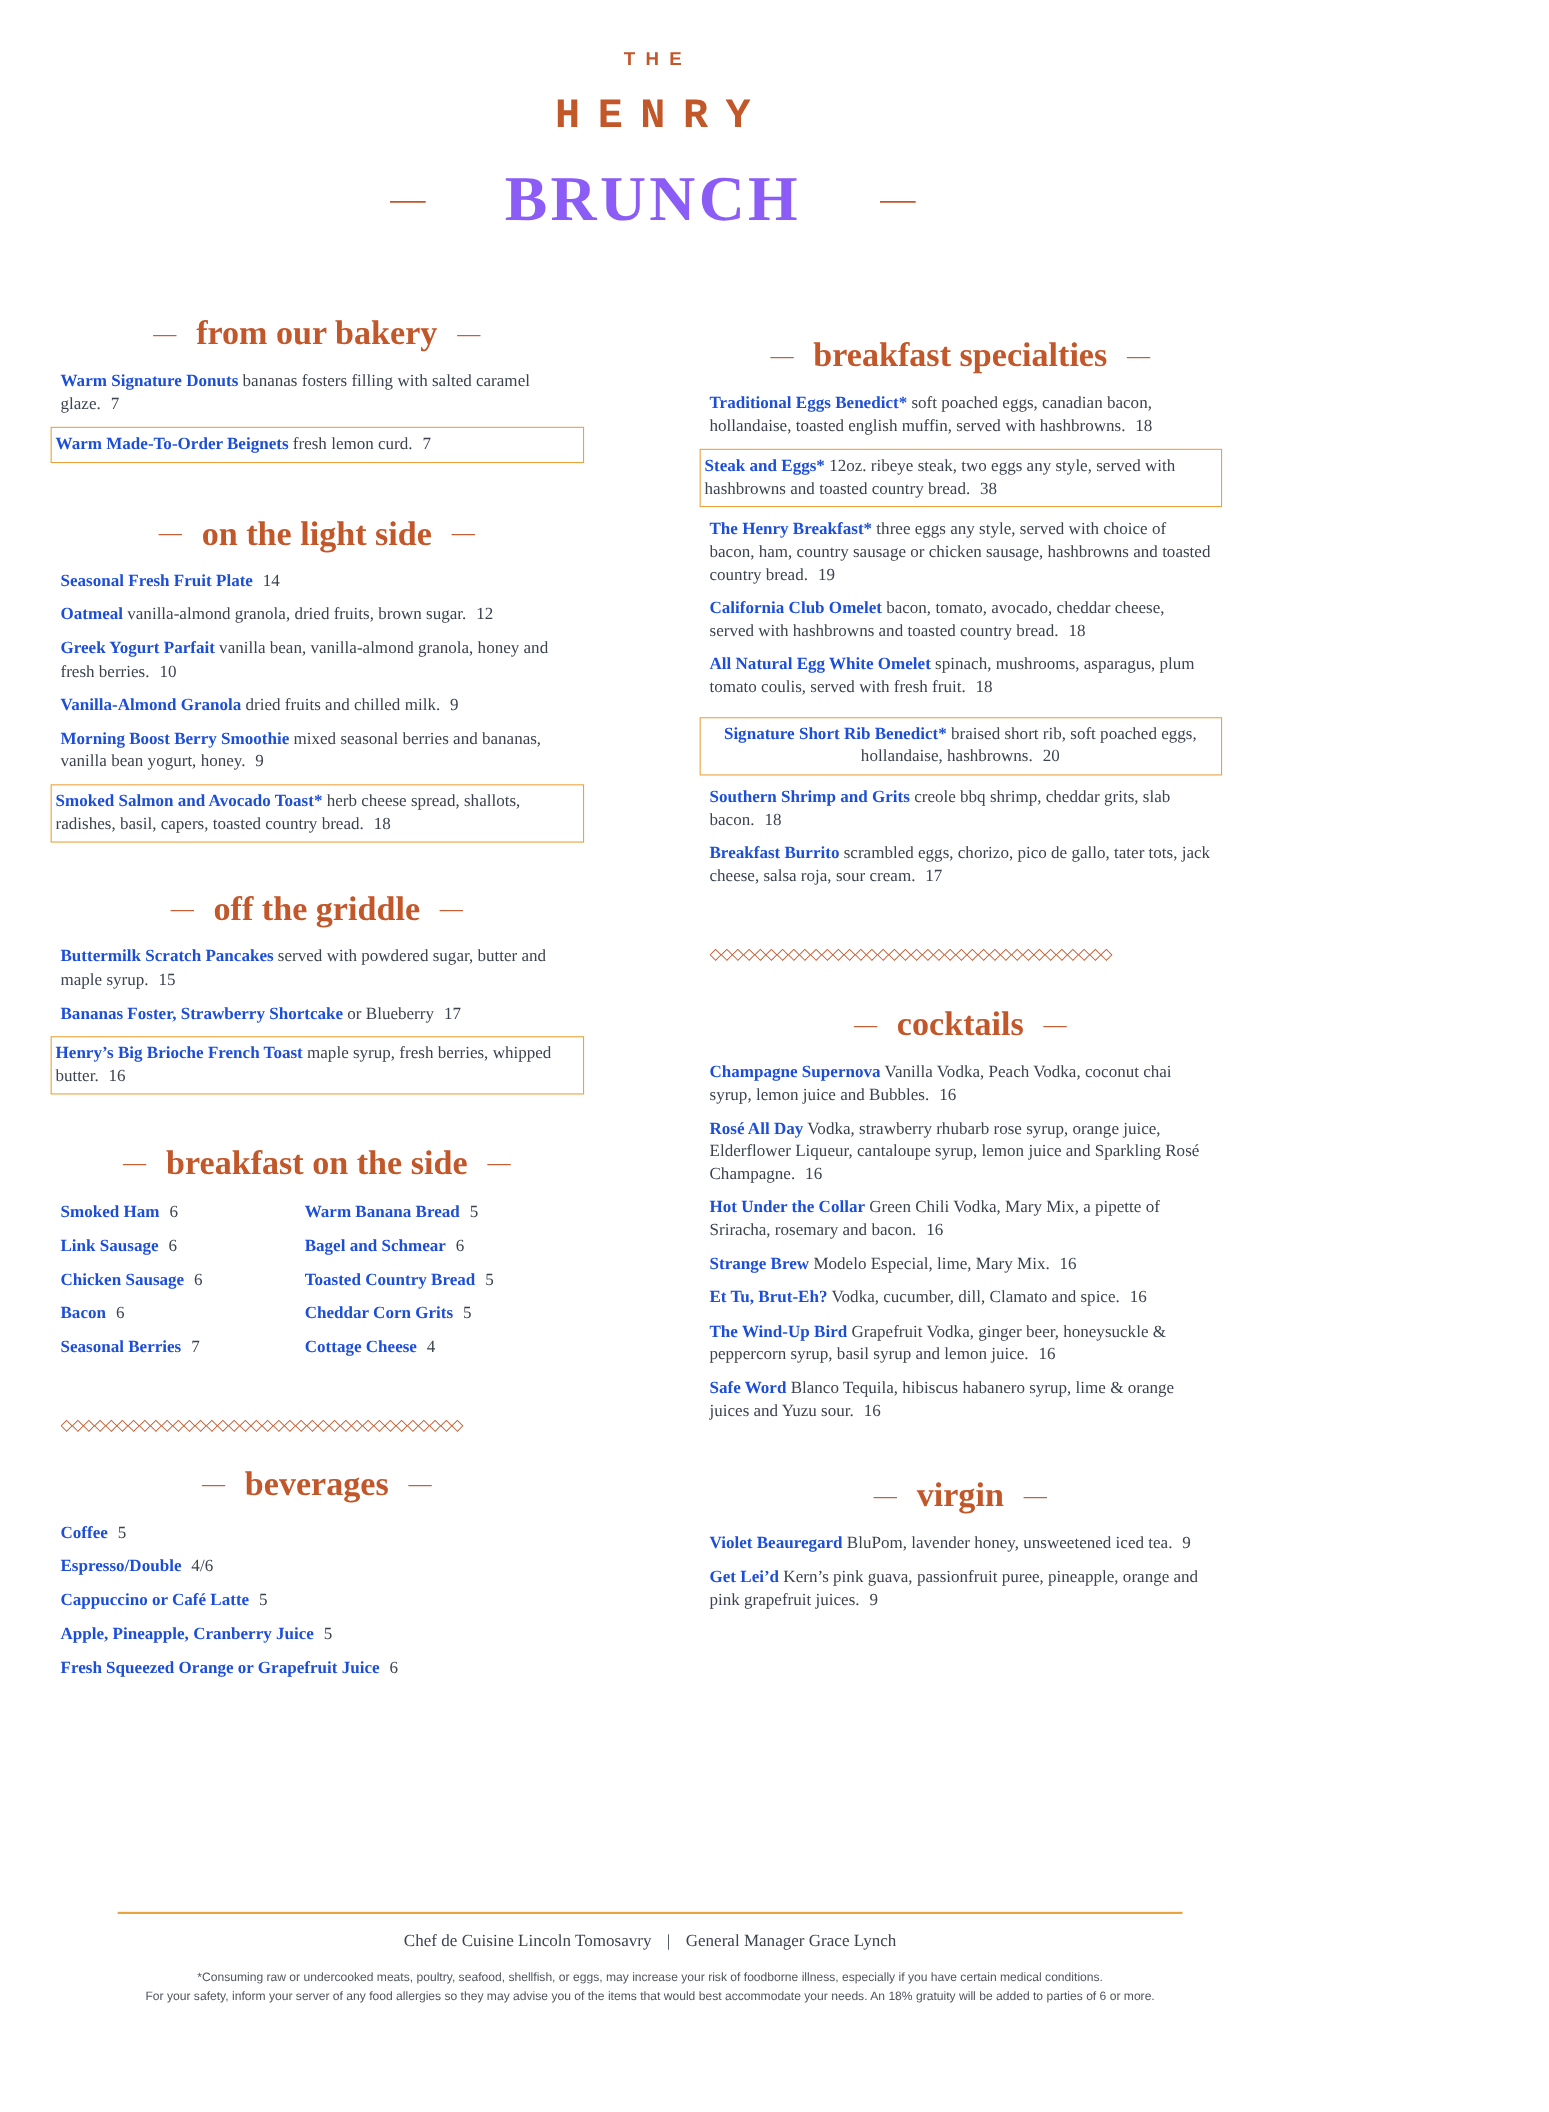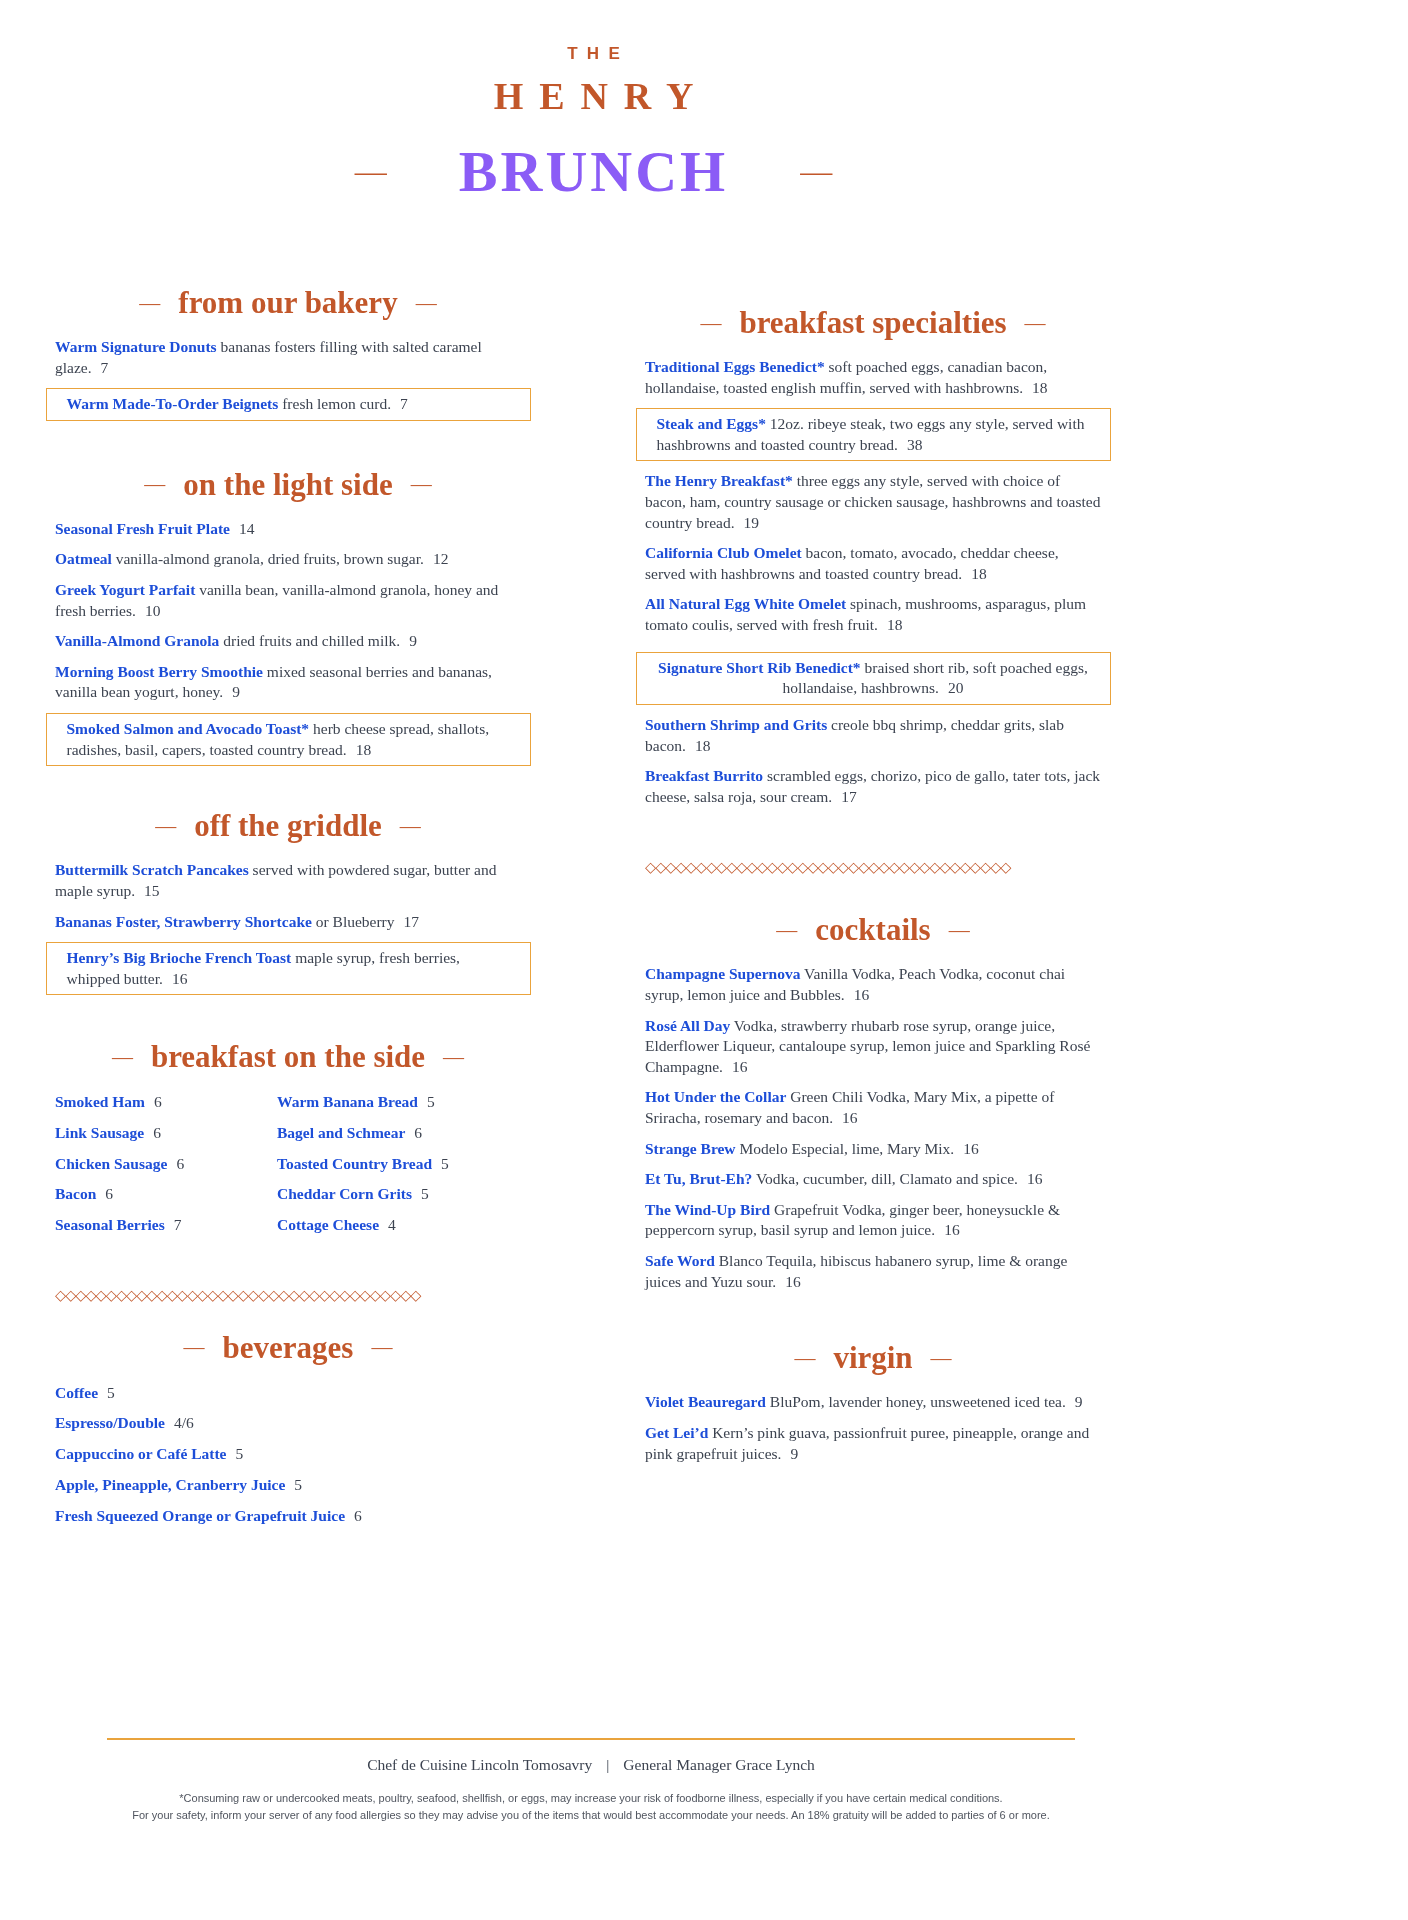--- a/index.html
+++ b/index.html
@@ -15,24 +15,24 @@
   }
 
   
   .brand { position:absolute; top:44px; left:0; width:1150px; text-align:center; color:#c2572a;padding-left:37px; }
   .brand-top {
     font-family:"Liberation Sans", sans-serif;
     font-weight:bold; font-size:17px;
     letter-spacing:0.55em; text-indent:0.55em;
   }
   .brand-name {
-    font-family:Liberation Serif, serif;
+    font-family:Liberation Mono, monospace;
     font-weight:bold; font-size:38px;
     letter-spacing:0.42em; text-indent:0.42em;
-    margin-top:10px;
+    margin-top:20px;
   }
   .title-row { display:flex; align-items:center; justify-content:center; gap:72px; margin-top:20px; }
   .menu-title { font-size:58px; font-weight:bold; letter-spacing:3px; color:#8b5cf6; }
   .title-dash { font-size:32px; color:#c2572a; font-weight:normal; }
 
   
   .columns { position:absolute; top:285px; left:55px; display:flex; }
   .col-left  { width:466px; }
   .col-right { width:456px; margin-left:124px; padding-top:20px; }
 
@@ -44,21 +44,21 @@
   }
   .head-dash { font-size:21px; font-weight:normal; }
 
   
   .item { font-size:15.5px; line-height:1.33; margin-bottom:10px; }
   .item:last-child { margin-bottom:0; }
   .item-name { font-weight:bold; color:#1d4ed8; }
   .item-price { margin-left:9px; }
   .boxed {
     border:1.5px solid #eaa33c;
-    padding:5px 20px;
+    padding:5px 4px;
     margin-left:-9.5px; margin-right:-9.5px;
     margin-top:2px;
   }
   .spaced { margin-top:16px;text-align:center; }
 
   
   .compact .item { margin-bottom:9px; line-height:1.4; }
   .sides-grid { display:grid; grid-template-columns:222px 1fr; }
 
   

